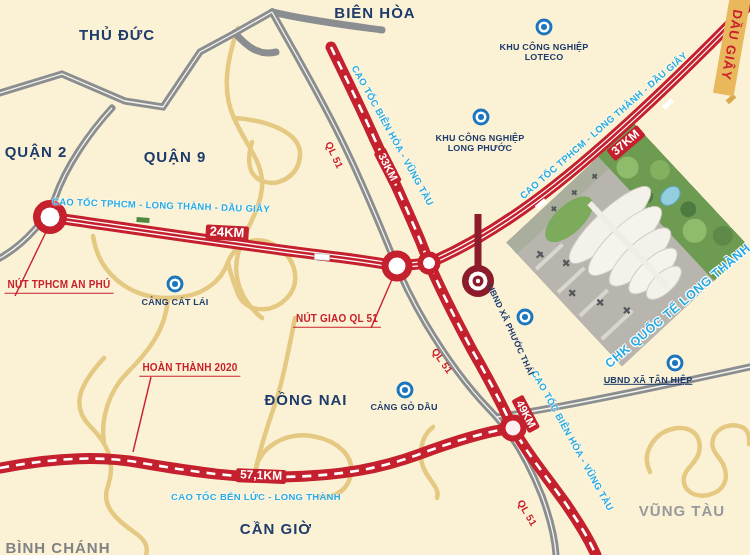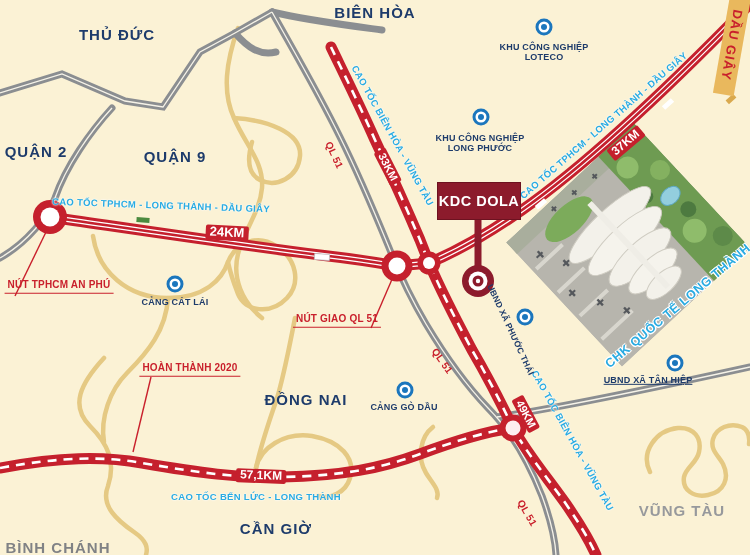--- a/index.html
+++ b/index.html
@@ -242,17 +242,16 @@
   </div>
   <div class="lbl poi" style="left:480px;top:143px;">
     <div>KHU CÔNG NGHIỆP</div>
     <div>LONG PHƯỚC</div>
   </div>
   <div class="lbl poi" style="left:175px;top:302px;">CẢNG CÁT LÁI</div>
   <div class="lbl poi" style="left:404px;top:407px;">CẢNG GÒ DẦU</div>
   <div class="lbl poi" style="left:510px;top:330px;font-size:8.5px;transform:translate(-50%,-50%) rotate(65deg);">UBND XÃ PHƯỚC THÁI</div>
   <div class="lbl poi" style="left:648px;top:380px;text-decoration:underline;">UBND XÃ TÂN HIỆP</div>
 
-  <div class="kdc-box">KDC DOLA</div>
   <div class="dau-giay">DẦU GIÂY</div>
   <div class="lbl chk" style="left:678px;top:306px;transform:translate(-50%,-50%) rotate(-40deg);">CHK QUỐC TẾ LONG THÀNH</div>
 
 </div>
 
 </body></html>

